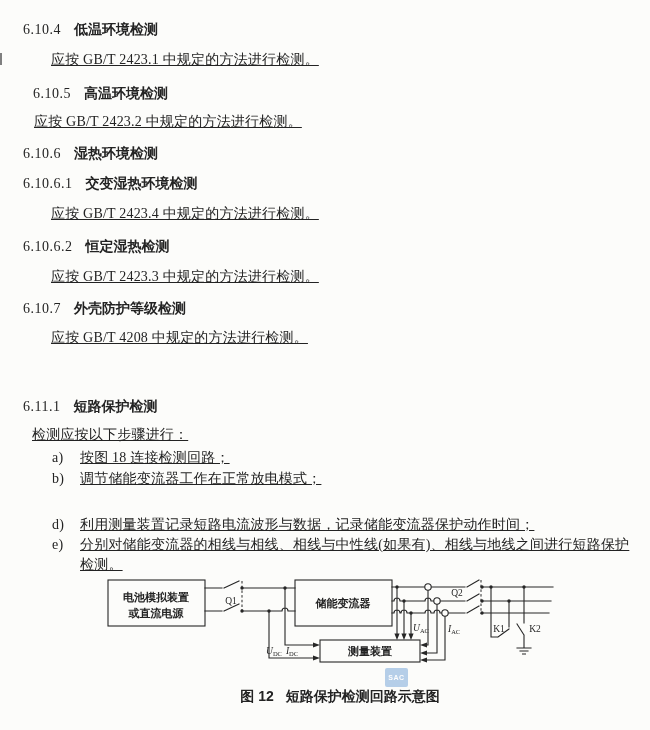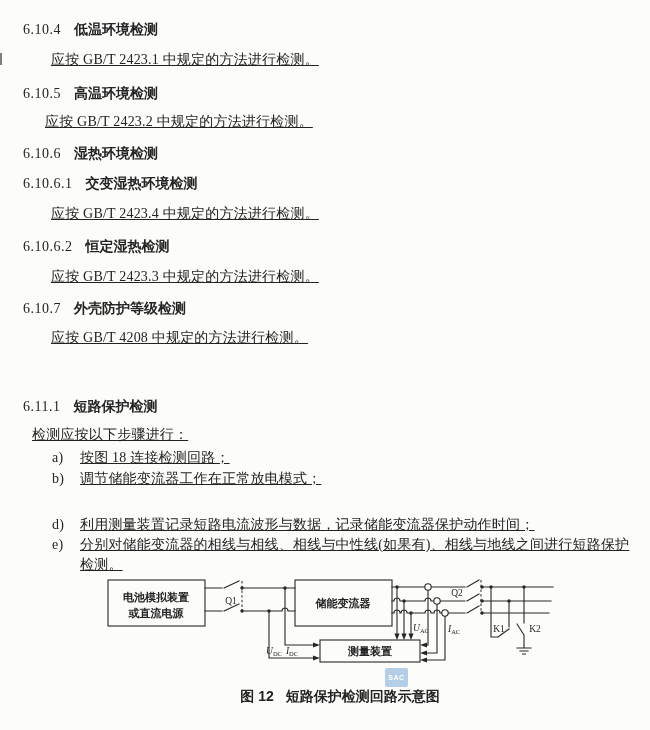--- a/index.html
+++ b/index.html
@@ -41,24 +41,24 @@
 
 <div id="page">
 
   <div id="edge-mark"></div>
 
   <div class="line heading" style="top:17px;left:23px">
     <span class="hnum">6.10.4</span><span>低温环境检测</span>
   </div>
   <div class="line para" style="top:48px;left:51px">应按 GB/T 2423.1 中规定的方法进行检测。</div>
 
-  <div class="line heading" style="top:81px;left:23px">
+  <div class="line heading" style="top:81px;left:33px">
     <span class="hnum">6.10.5</span><span>高温环境检测</span>
   </div>
-  <div class="line para" style="top:110px;left:45px">应按 GB/T 2423.2 中规定的方法进行检测。</div>
+  <div class="line para" style="top:110px;left:34px">应按 GB/T 2423.2 中规定的方法进行检测。</div>
 
   <div class="line heading" style="top:141px;left:23px">
     <span class="hnum">6.10.6</span><span>湿热环境检测</span>
   </div>
 
   <div class="line heading" style="top:171px;left:23px">
     <span class="hnum">6.10.6.1</span><span>交变湿热环境检测</span>
   </div>
   <div class="line para" style="top:202px;left:51px">应按 GB/T 2423.4 中规定的方法进行检测。</div>
 

